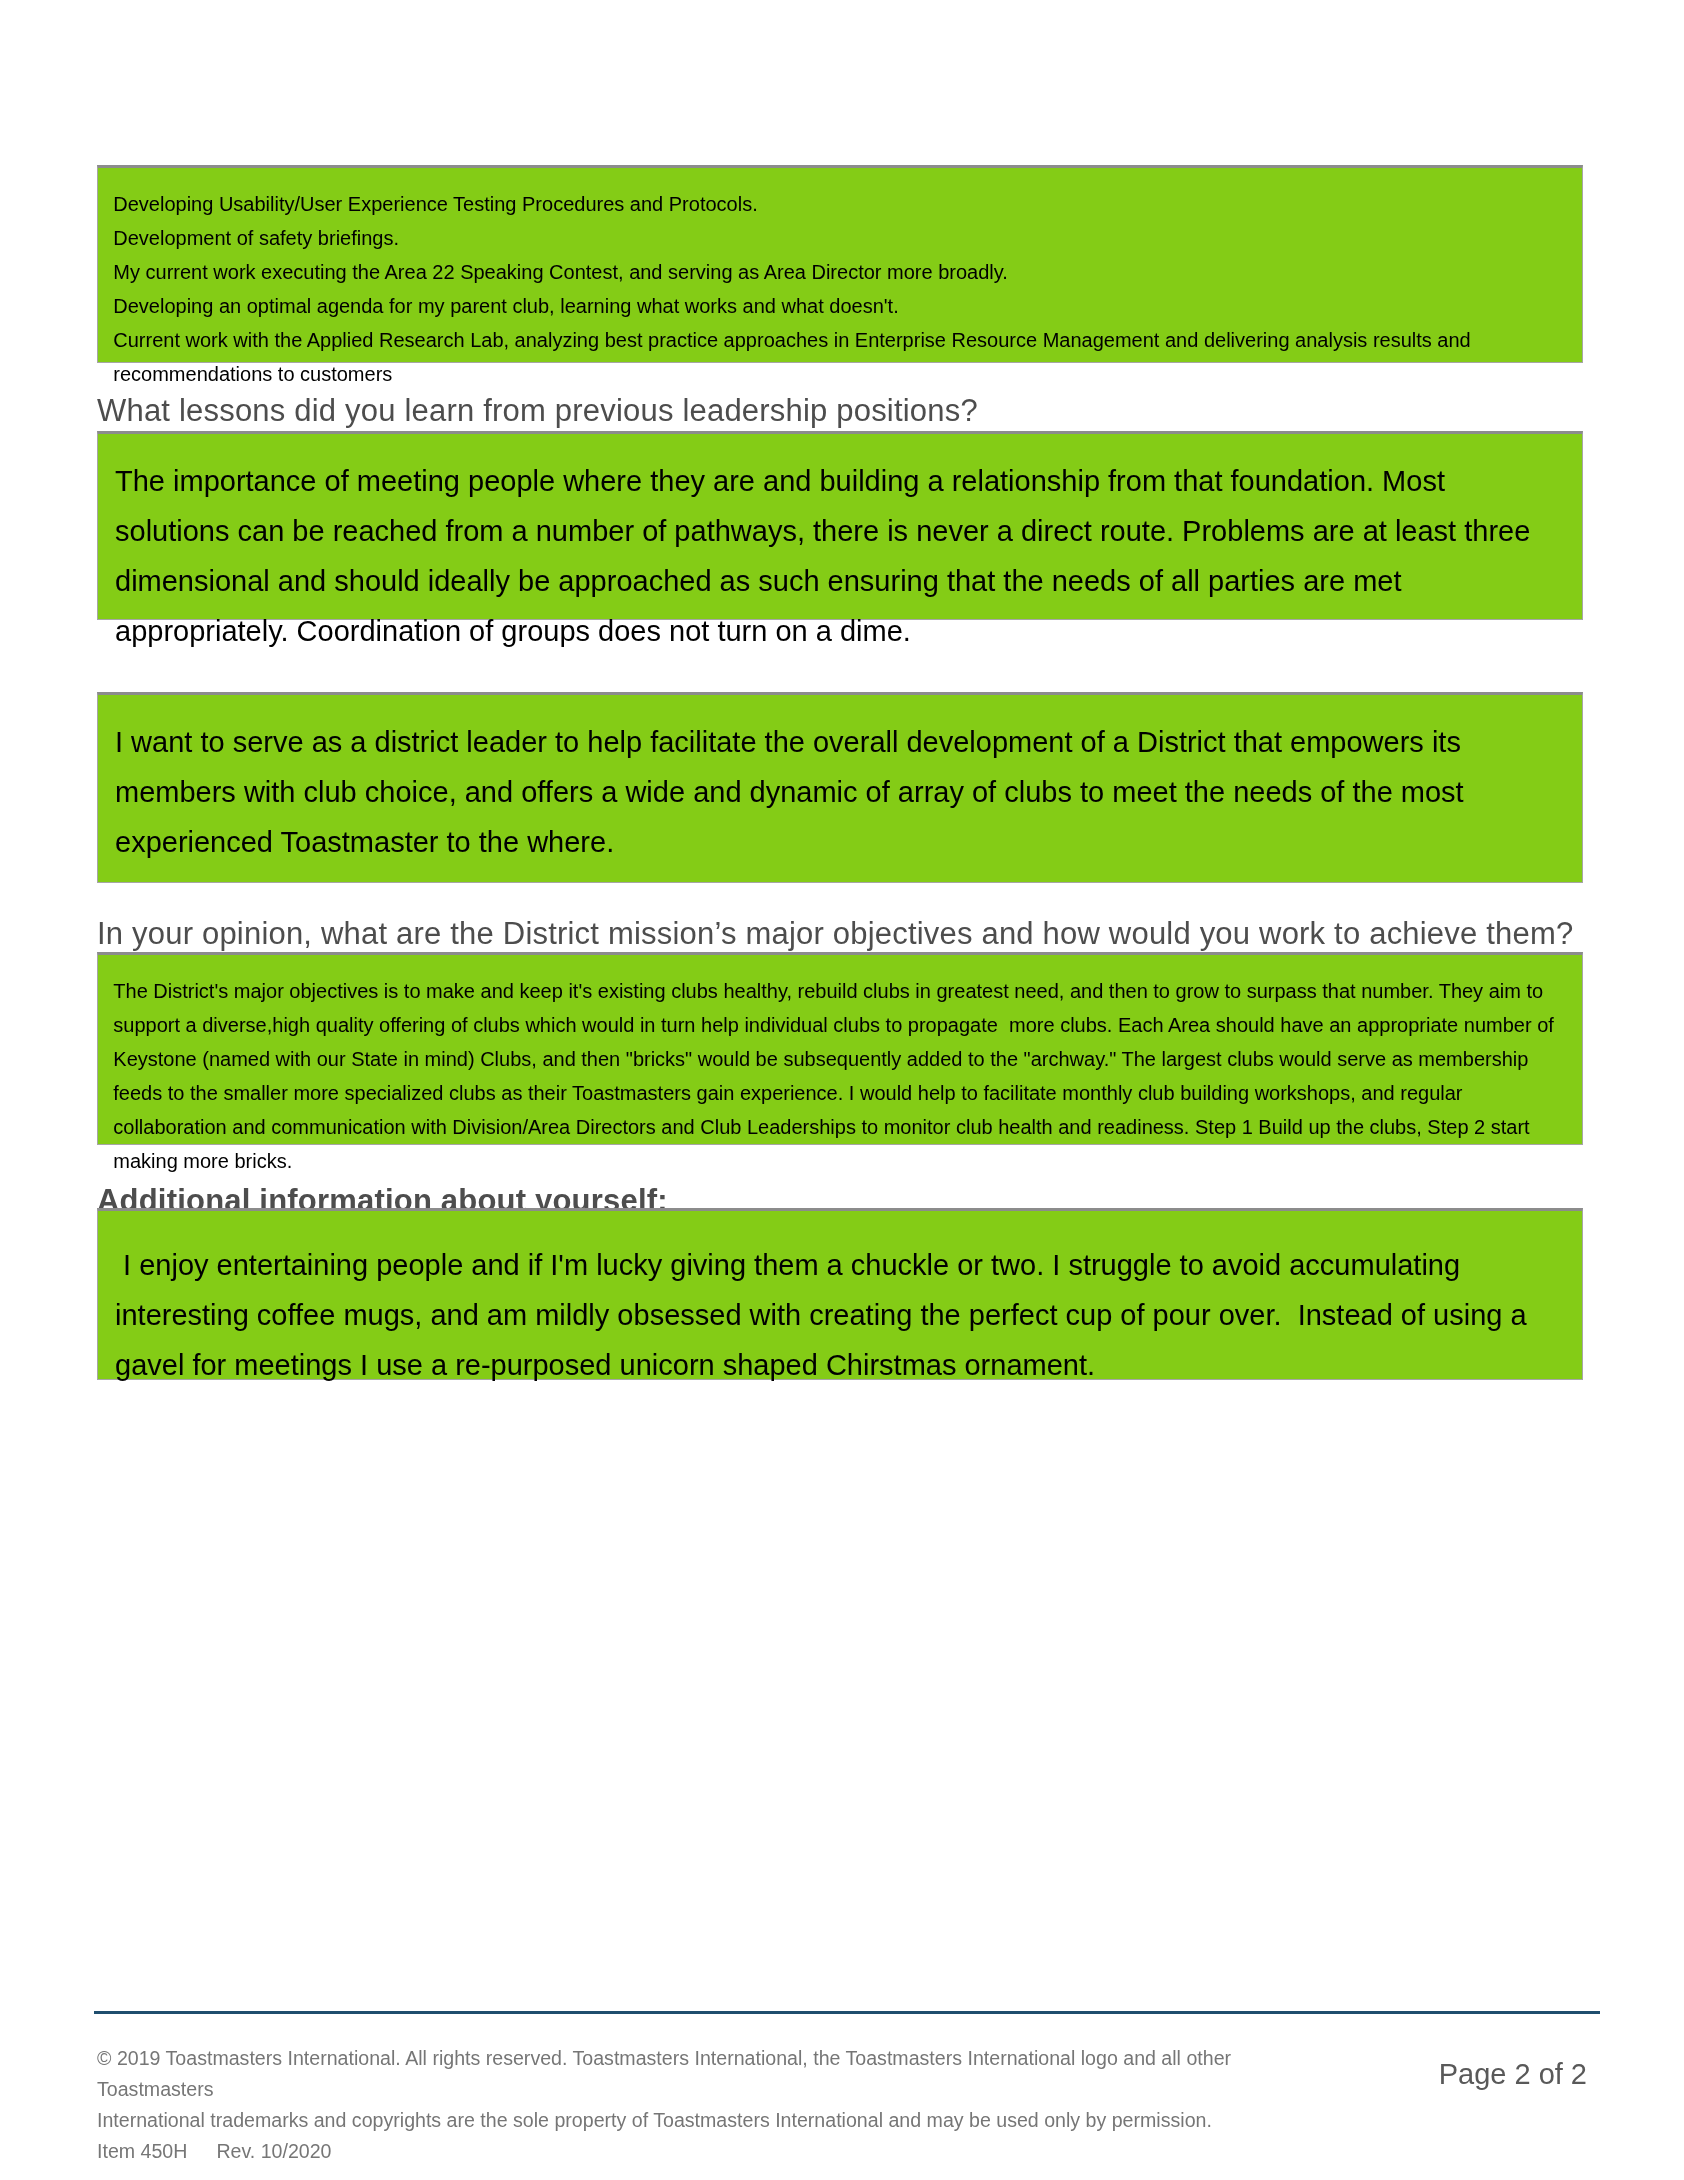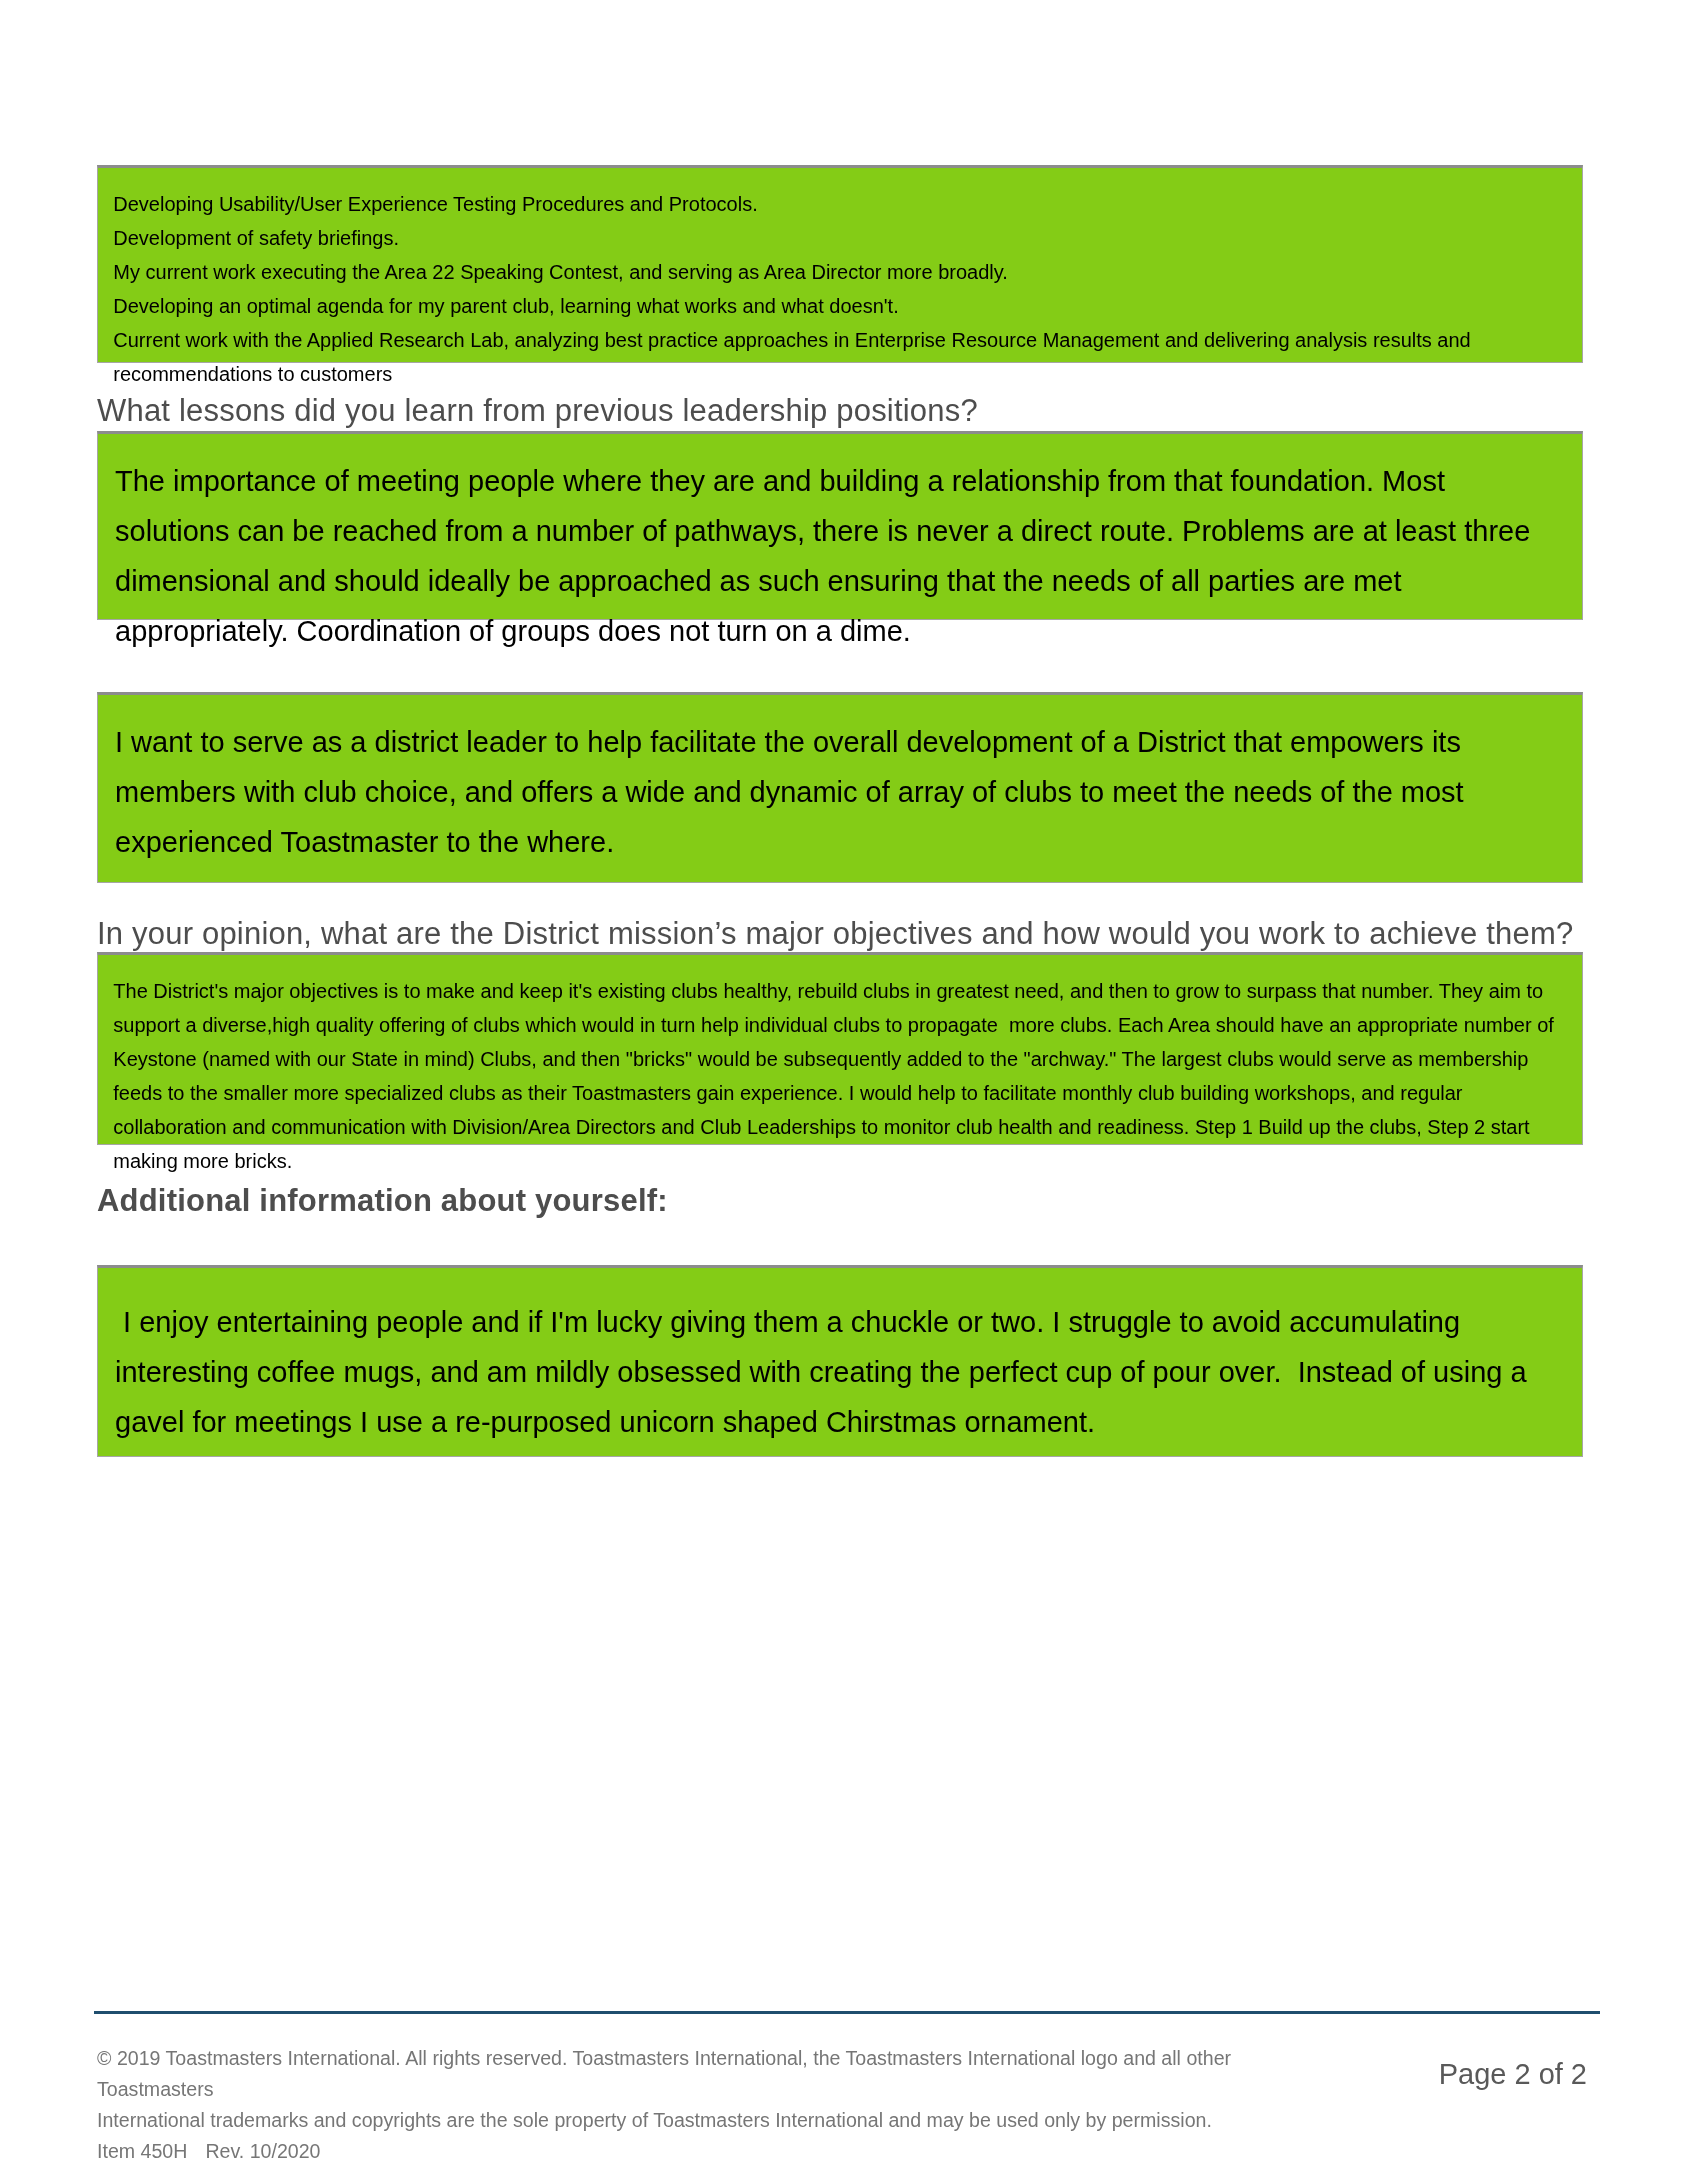--- a/index.html
+++ b/index.html
@@ -72,42 +72,42 @@
     font-family: "Liberation Sans", sans-serif;
     font-weight: 300;
     font-size: 19.6px;
     line-height: 31px;
     color: #767676;
   }
   .footer-item-row {
     margin-top: 0;
   }
   .footer-rev {
-    margin-left: 18px;
+    margin-left: 29px;
   }
   .page-indicator {
     position: absolute;
     right: 98px;
     top: 2058px;
     font-family: "Liberation Sans", sans-serif;
     font-weight: 300;
     font-size: 29px;
     color: #595959;
   }
   
   #q1-label { top: 124px; }
   #box1    { top: 165px;  height: 198px; }
   #q2-label { top: 392px; }
   #box2    { top: 431px;  height: 189px; }
   #q3-label { top: 654px; }
   #box3    { top: 692px;  height: 191px; }
   #q4-label { top: 915px; }
   #box4    { top: 952px; height: 193px; }
   #q5-label { top: 1182px; font-weight: bold; }
-  #box5    { top: 1265px; height: 192px; }
+  #box5    { top: 1208px; height: 172px; }
 </style>
 </head>
 <body>
 
 <div class="page">
 
   <div class="answer-box" id="box1">
     <div class="answer-text ans-small">Developing Usability/User Experience Testing Procedures and Protocols.
 Development of safety briefings.
 My current work executing the Area 22 Speaking Contest, and serving as Area Director more broadly.

